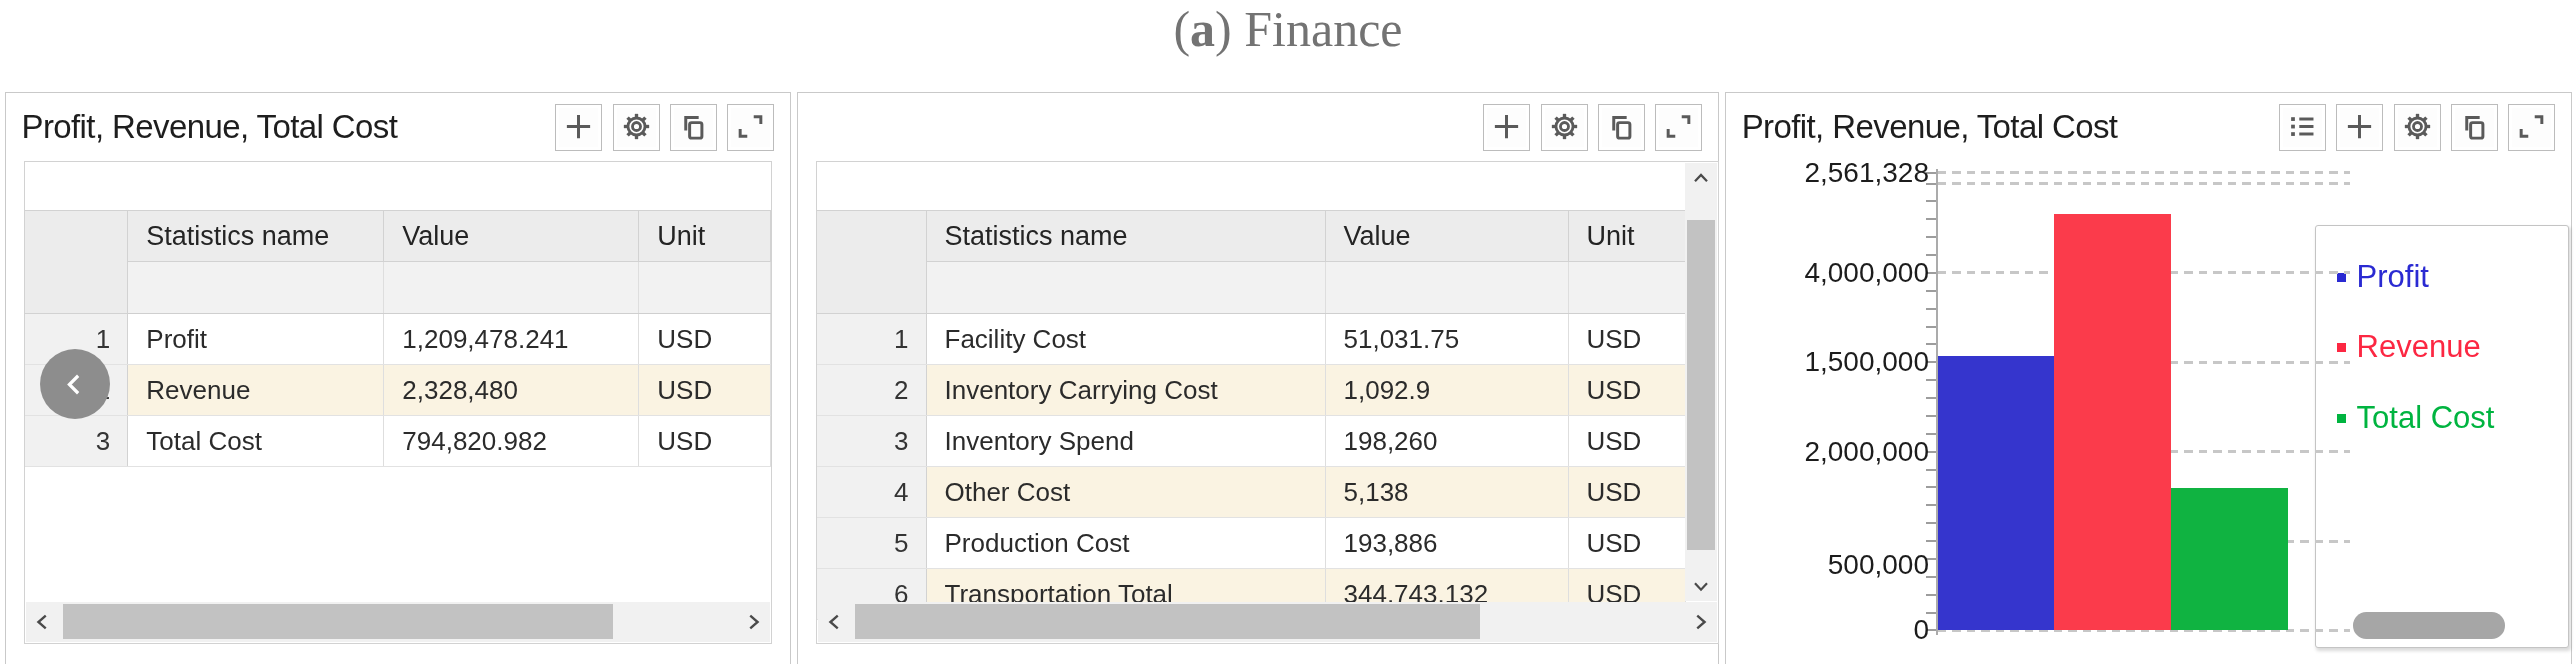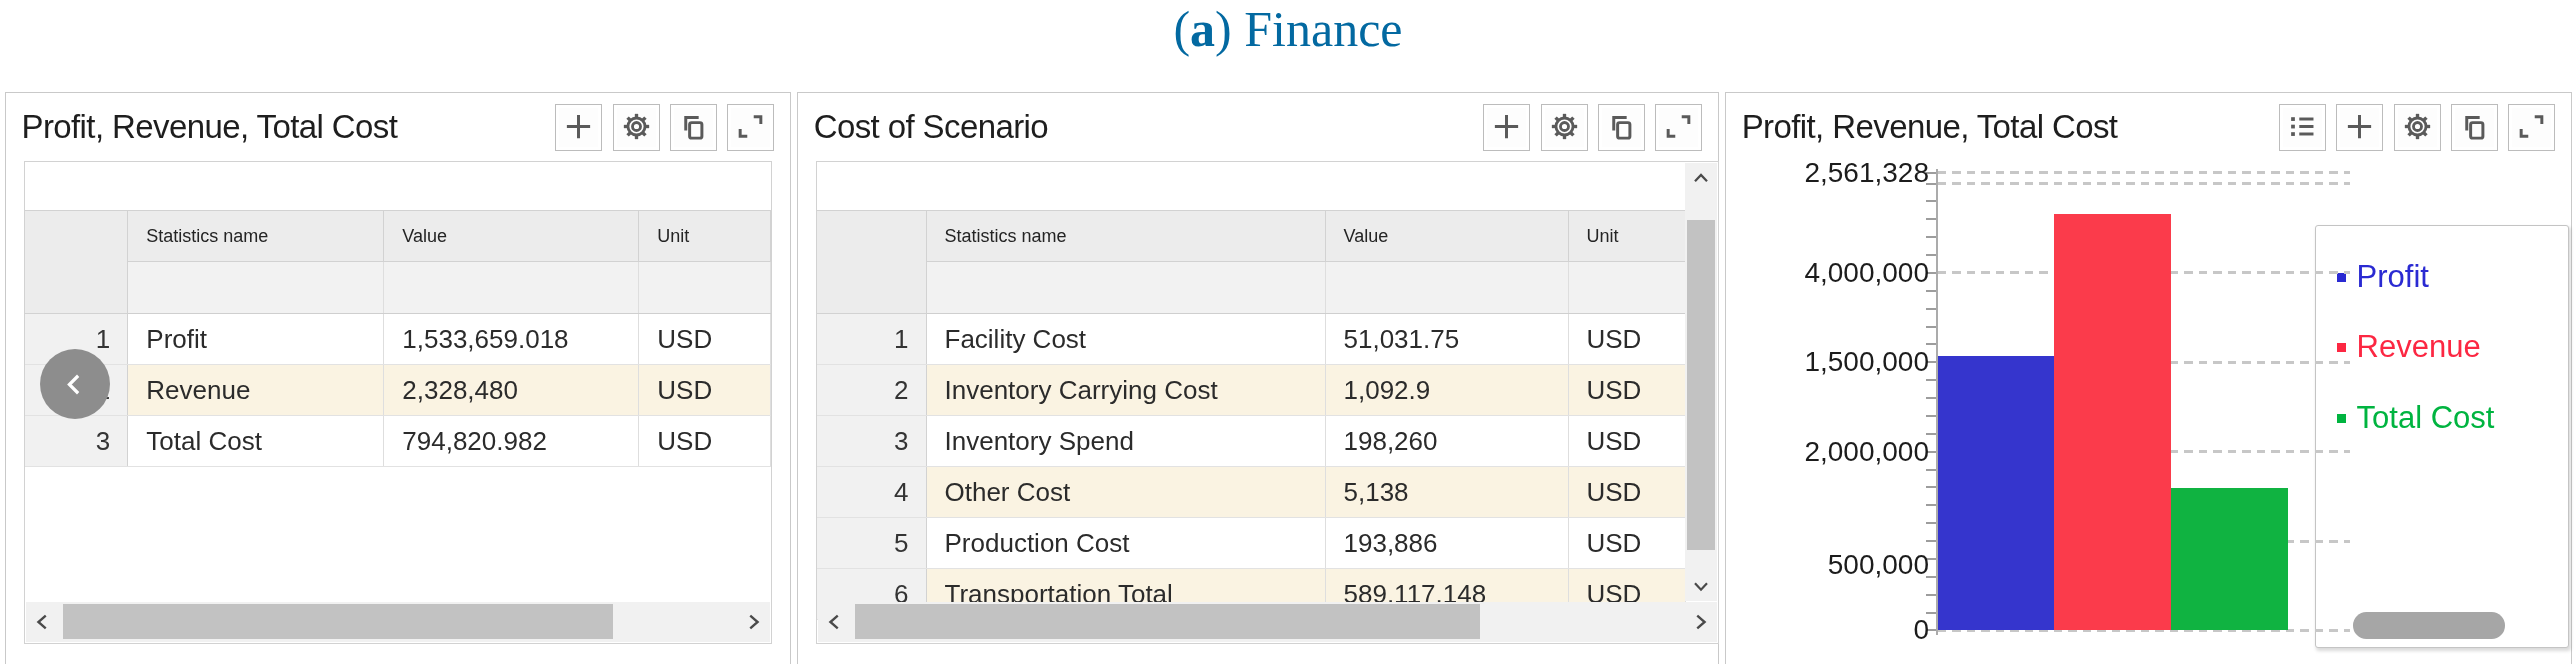--- a/index.html
+++ b/index.html
@@ -1,20 +1,20 @@
 <!DOCTYPE html>
 <html style="--row-alt: #faf3e2;font-size:9.7px"><head>
 <meta charset="utf-8">
 <style>
   html,body{margin:0;padding:0;background:#ffffff;}
   body{font-family:"Liberation Sans",sans-serif;color:#2b2b2b;}
   .canvas{position:relative;width:2576px;height:665px;background:#fff;overflow:hidden;}
 
   .fig-title{position:absolute;top:0px;left:0;width:100%;text-align:center;
-    font-family:"Liberation Serif",serif;font-size:50px;color:#0369a1;}
+    font-family:"Liberation Serif",serif;font-size:50px;color:#737373;}
   .fig-title b{font-weight:700;}
 
   .panel{position:absolute;top:92px;height:632px;background:#fff;
     border:1.8px solid #c9c9c9;box-sizing:border-box;box-shadow:0 3px 0 rgba(0,0,0,0.05);}
   #panel1{left:4.8px;width:786px;}
   #panel2{left:797px;width:922px;}
   #panel3{left:1725px;width:847px;}
 
   .phead{position:absolute;top:0;left:0;right:0;height:68px;display:flex;align-items:center;padding:0 15.7px;box-sizing:border-box;}
   .phead h2{margin:0;font-size:33px;font-weight:400;color:#1e1e1e;letter-spacing:-0.6px;white-space:nowrap;}
@@ -23,21 +23,21 @@
     display:flex;align-items:center;justify-content:center;box-shadow:inset 0 0 0 3px #fff;cursor:pointer;}
   .icon-btn svg{width:31px;height:31px;}
 
   .tablewrap{position:absolute;left:18px;top:68px;background:#fff;border:1.2px solid #d2d2d2;overflow:hidden;box-sizing:content-box;}
   #panel1 .tablewrap{width:746px;height:481px;}
   #panel2 .tablewrap{width:901px;height:481px;}
 
   table.stats{border-collapse:collapse;table-layout:fixed;margin-top:48px;font-size:26px;color:#2b2b2b;}
   table.stats th{background:#ececec;font-weight:400;text-align:left;padding:0 0 0 18px;height:50px;
     border-right:1.2px solid #d2d2d2;border-bottom:1.2px solid #d2d2d2;border-top:1.2px solid #d2d2d2;
-    font-size:18px;color:#242424;overflow:hidden;white-space:nowrap;}
+    font-size:27px;color:#242424;overflow:hidden;white-space:nowrap;}
   table.stats th.corner{padding:0;}
   table.stats td{height:50px;padding:0 0 0 18px;border-right:1.2px solid #dedede;border-bottom:1.2px solid #e2e2e2;
     overflow:hidden;white-space:nowrap;background:#fff;}
   table.stats td.filter{background:#f2f2f2;height:51px;border-bottom:1.2px solid #cfcfcf;}
   table.stats td.rownum{background:#f1f1f1;text-align:right;padding:0 17px 0 0;color:#343434;border-right:1.2px solid #d2d2d2;}
   tr.alt td{background:var(--row-alt,#faf3e2);}
   tr.alt td.rownum{background:#f1f1f1;}
 
   .hscroll{position:absolute;left:1.2px;right:1.2px;bottom:1.2px;height:40px;background:#f1f1f1;}
   .hthumb{position:absolute;top:2.4px;height:35px;background:#c2c2c2;}
@@ -131,21 +131,21 @@
           <tr>
             <td class="filter"></td>
             <td class="filter"></td>
             <td class="filter"></td>
           </tr>
         </thead>
         <tbody>
             <tr>
               <td class="rownum">1</td>
               <td>Profit</td>
-              <td>1,533,659.018</td>
+              <td>1,209,478.241</td>
               <td>USD</td>
             </tr>
             <tr class="alt">
               <td class="rownum">2</td>
               <td>Revenue</td>
               <td>2,328,480</td>
               <td>USD</td>
             </tr>
             <tr>
               <td class="rownum">3</td>
@@ -167,21 +167,20 @@
     </div>
     <div class="circle-btn">
       <svg viewBox="0 0 24 24">
           <path d="M14.5 6l-6 6 6 6" fill="none" stroke="#ffffff" stroke-width="2.2"></path>
         </svg>
     </div>
   </section>
 
   <section class="panel" id="panel2">
     <div class="phead">
-      <h2>Cost of Scenario</h2>
       <div class="toolbar">
           <div class="icon-btn">
             <span><svg viewBox="0 0 24 24">
                 <path d="M12 3v18M3 12h18" fill="none" stroke="#5a5a5a" stroke-width="2.3"></path>
               </svg></span>
           </div>
           <div class="icon-btn">
             <span><svg viewBox="0 0 24 24">
                 <circle cx="12" cy="12" r="3.1" fill="none" stroke="#5a5a5a" stroke-width="2.2"></circle>
                 <circle cx="12" cy="12" r="6.6" fill="none" stroke="#5a5a5a" stroke-width="2.2"></circle>
@@ -258,21 +257,21 @@
             </tr>
             <tr>
               <td class="rownum">5</td>
               <td>Production Cost</td>
               <td>193,886</td>
               <td>USD</td>
             </tr>
             <tr class="alt">
               <td class="rownum">6</td>
               <td>Transportation Total</td>
-              <td>589,117.148</td>
+              <td>344,743.132</td>
               <td>USD</td>
             </tr>
           </tbody>
       </table>
       <div class="vscroll">
         <span class="vsa" style="top:4.8px"><svg viewBox="0 0 24 24">
               <path d="M5 15.5l7-7.5 7 7.5" fill="none" stroke="#4a4a4a" stroke-width="2.6"></path>
             </svg></span>
         <div class="vthumb"></div>
         <span class="vsa" style="bottom:4.8px"><svg viewBox="0 0 24 24">

